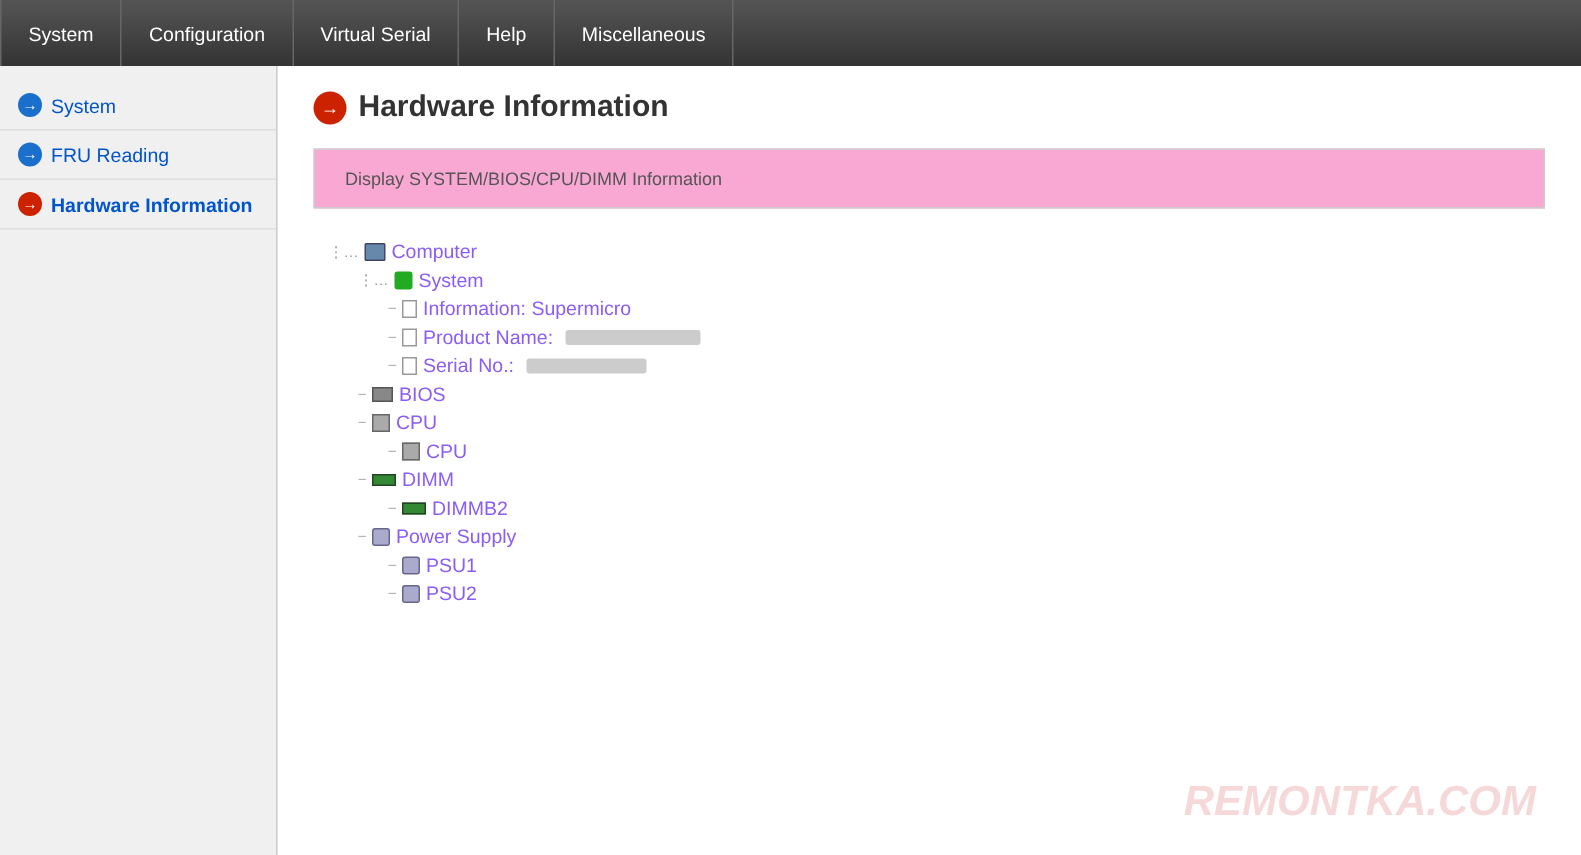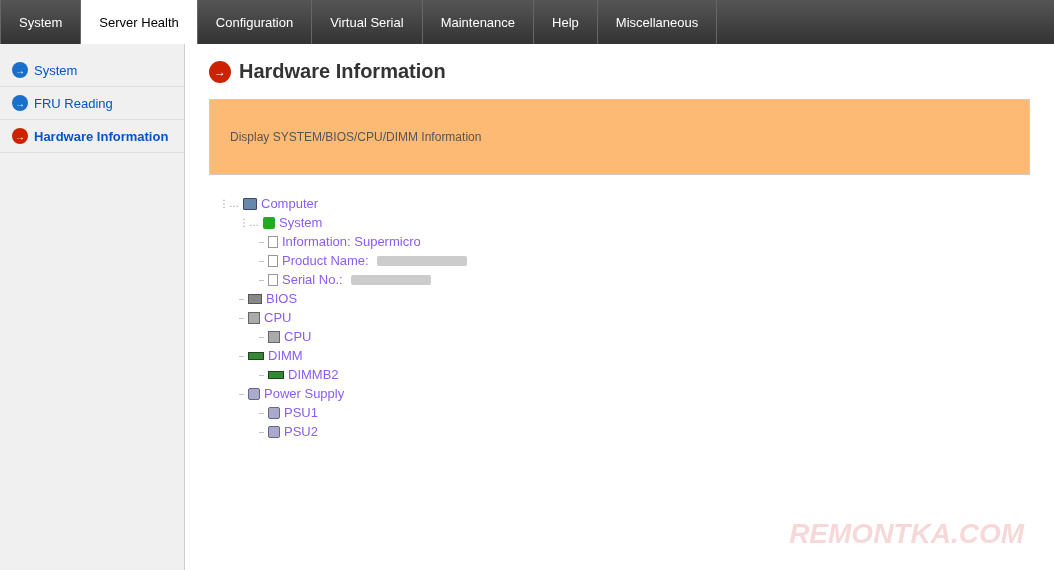--- a/index.html
+++ b/index.html
@@ -91,22 +91,22 @@
       align-items: center;
       justify-content: center;
       color: white;
       font-size: 12px;
       font-weight: bold;
       flex-shrink: 0;
     }
 
     .info-box {
       border: 1px solid #ccc;
-      background: #fdba74;
-      padding: 30px 20px;
+      background: #f9a8d4;
+      padding: 12px 20px;
       margin-bottom: 20px;
       color: #555;
       font-size: 12px;
     }
 
     
     .tree-container {
       padding-left: 10px;
     }
     .tree-node {
@@ -187,24 +187,22 @@
       pointer-events: none;
       user-select: none;
       margin-left: 13px;
     }
   </style>
 </head>
 <body>
 
 <nav id="top-nav">
   <div class="nav-item">System</div>
-  <div class="nav-item active">Server Health</div>
   <div class="nav-item">Configuration</div>
   <div class="nav-item">Virtual Serial</div>
-  <div class="nav-item">Maintenance</div>
   <div class="nav-item">Help</div>
   <div class="nav-item">Miscellaneous</div>
 </nav>
 
 <div id="layout">
 
   <aside id="sidebar">
     <div class="sidebar-item">
       <span class="sidebar-icon blue">→</span>
       <span>System</span>

